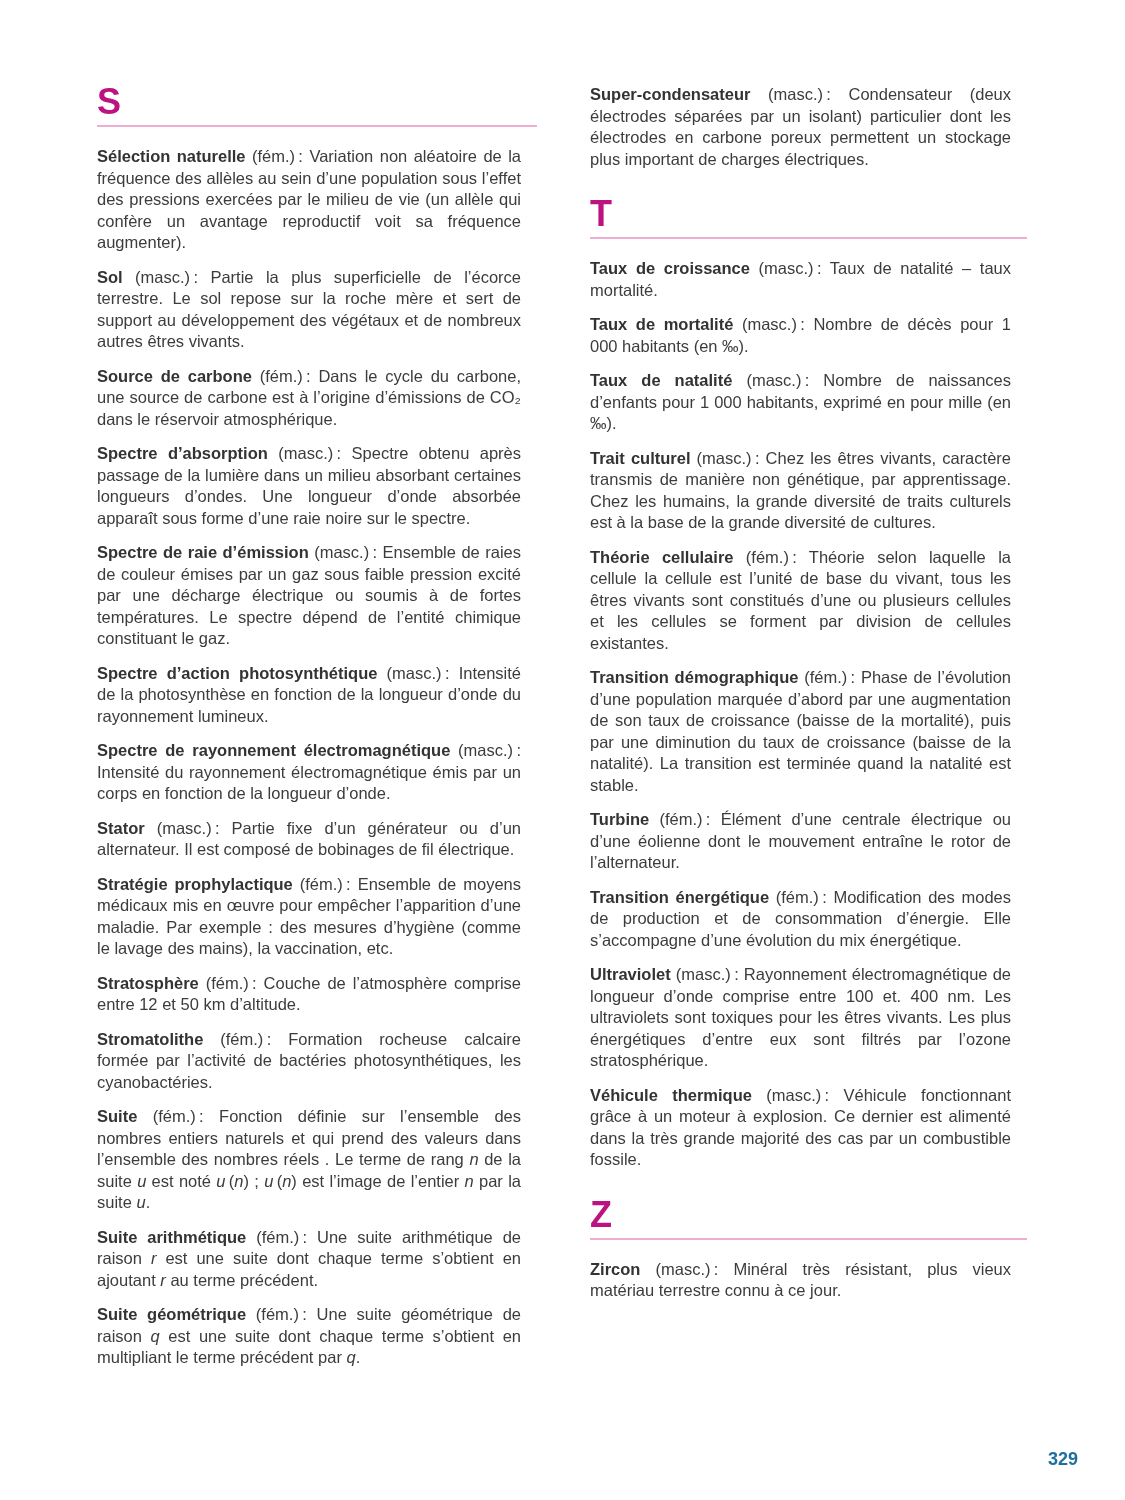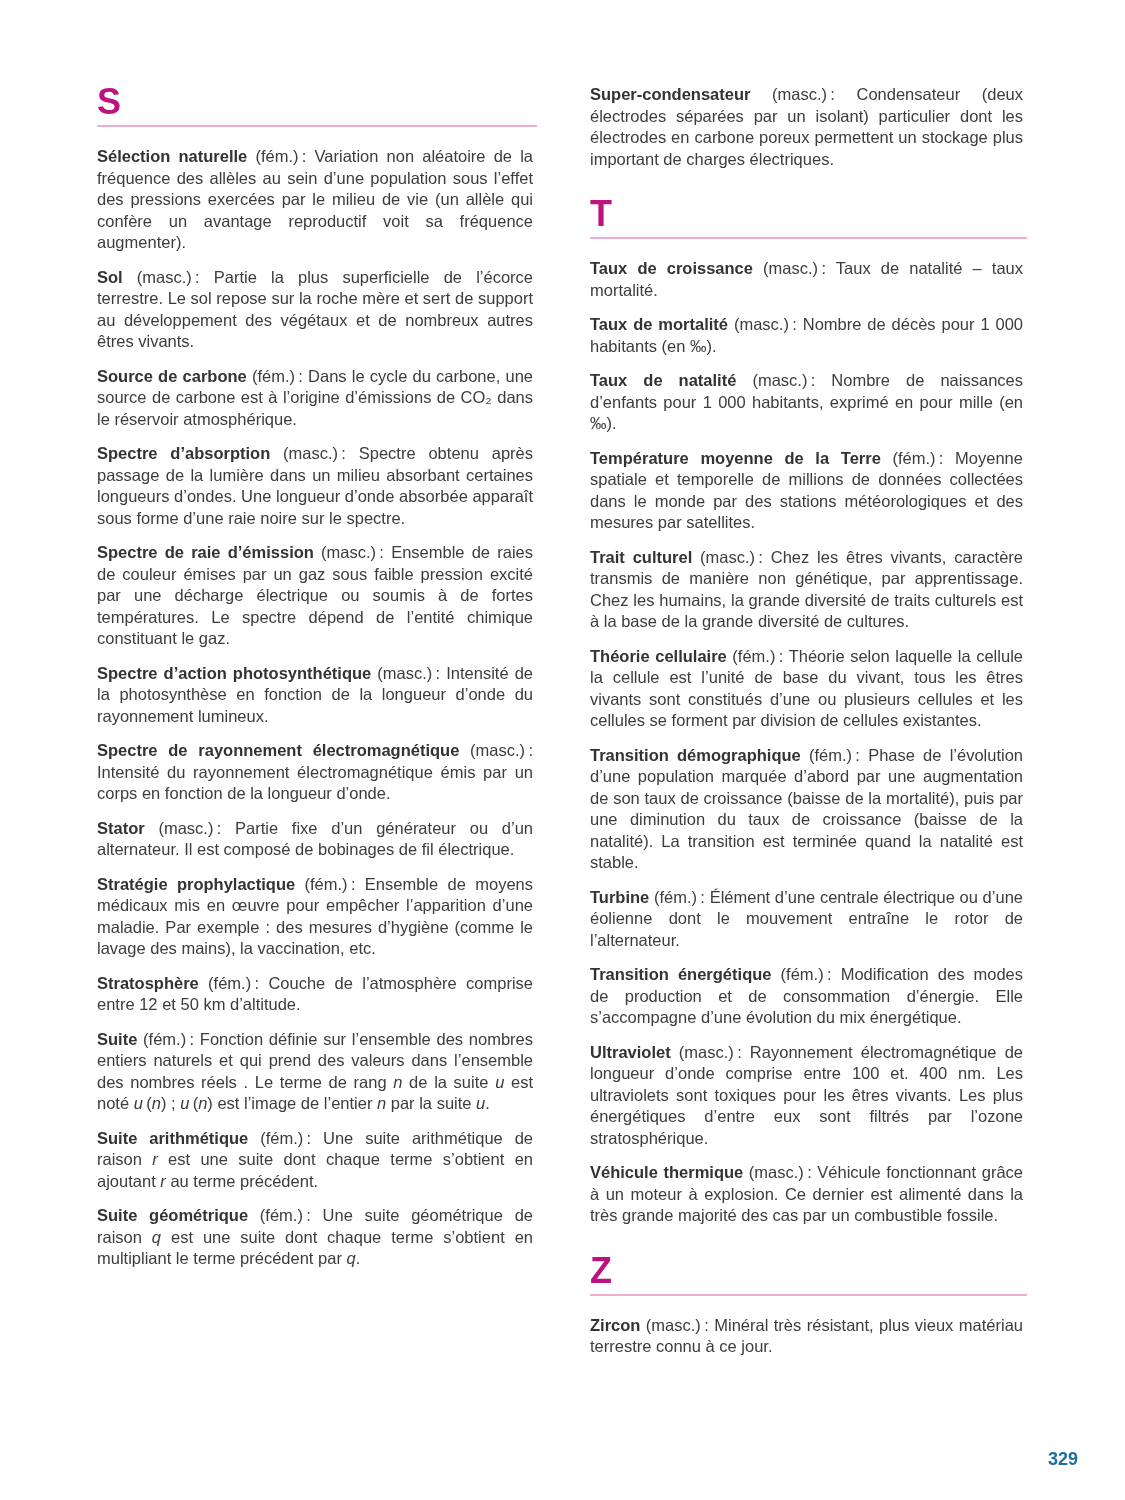--- a/index.html
+++ b/index.html
@@ -37,21 +37,21 @@
     border-bottom:2px solid var(--rule);
     padding-bottom:5px;
     margin:0 0 19px 0;
   }
   .entry + .letter-heading{margin-top:26px;}
 
   .entry{
     font-size:16.5px;
     line-height:21.5px;
     text-align:justify;
-    margin:0 4px 13px 0;
+    margin:0 16px 13px 0;
     color:var(--ink);
   }
   .entry .term{font-weight:bold;color:#333333;}
   .entry .gender,.entry .def{font-weight:normal;}
   .entry i{font-style:italic;}
 
   .page-number{
     position:absolute;
     right:47px;
     bottom:30px;
@@ -71,31 +71,31 @@
         <p class="entry"><strong class="term">Sélection naturelle</strong><span class="gender"> (fém.) : </span><span class="def">Variation non aléatoire de la fréquence des allèles au sein d’une population sous l’effet des pressions exercées par le milieu de vie (un allèle qui confère un avantage reproductif voit sa fréquence augmenter).</span></p>
         <p class="entry"><strong class="term">Sol</strong><span class="gender"> (masc.) : </span><span class="def">Partie la plus superficielle de l’écorce terrestre. Le sol repose sur la roche mère et sert de support au développement des végétaux et de nombreux autres êtres vivants.</span></p>
         <p class="entry"><strong class="term">Source de carbone</strong><span class="gender"> (fém.) : </span><span class="def">Dans le cycle du carbone, une source de carbone est à l’origine d’émissions de CO₂ dans le réservoir atmosphérique.</span></p>
         <p class="entry"><strong class="term">Spectre d’absorption</strong><span class="gender"> (masc.) : </span><span class="def">Spectre obtenu après passage de la lumière dans un milieu absorbant certaines longueurs d’ondes. Une longueur d’onde absorbée apparaît sous forme d’une raie noire sur le spectre.</span></p>
         <p class="entry"><strong class="term">Spectre de raie d’émission</strong><span class="gender"> (masc.) : </span><span class="def">Ensemble de raies de couleur émises par un gaz sous faible pression excité par une décharge électrique ou soumis à de fortes températures. Le spectre dépend de l’entité chimique constituant le gaz.</span></p>
         <p class="entry"><strong class="term">Spectre d’action photosynthétique</strong><span class="gender"> (masc.) : </span><span class="def">Intensité de la photosynthèse en fonction de la longueur d’onde du rayonnement lumineux.</span></p>
         <p class="entry"><strong class="term">Spectre de rayonnement électromagnétique</strong><span class="gender"> (masc.) : </span><span class="def">Intensité du rayonnement électromagnétique émis par un corps en fonction de la longueur d’onde.</span></p>
         <p class="entry"><strong class="term">Stator</strong><span class="gender"> (masc.) : </span><span class="def">Partie fixe d’un générateur ou d’un alternateur. Il est composé de bobinages de fil électrique.</span></p>
         <p class="entry"><strong class="term">Stratégie prophylactique</strong><span class="gender"> (fém.) : </span><span class="def">Ensemble de moyens médicaux mis en œuvre pour empêcher l’apparition d’une maladie. Par exemple : des mesures d’hygiène (comme le lavage des mains), la vaccination, etc.</span></p>
         <p class="entry"><strong class="term">Stratosphère</strong><span class="gender"> (fém.) : </span><span class="def">Couche de l’atmosphère comprise entre 12 et 50 km d’altitude.</span></p>
+        <p class="entry"><strong class="term">Stromatolithe</strong><span class="gender"> (fém.) : </span><span class="def">Formation rocheuse calcaire formée par l’activité de bactéries photosynthétiques, les cyanobactéries.</span></p>
         <p class="entry"><strong class="term">Suite</strong><span class="gender"> (fém.) : </span><span class="def">Fonction définie sur l’ensemble des nombres entiers naturels et qui prend des valeurs dans l’ensemble des nombres réels . Le terme de rang <i>n</i> de la suite <i>u</i> est noté <i>u</i> (<i>n</i>) ; <i>u</i> (<i>n</i>) est l’image de l’entier <i>n</i> par la suite <i>u</i>.</span></p>
         <p class="entry"><strong class="term">Suite arithmétique</strong><span class="gender"> (fém.) : </span><span class="def">Une suite arithmétique de raison <i>r</i> est une suite dont chaque terme s’obtient en ajoutant <i>r</i> au terme précédent.</span></p>
         <p class="entry"><strong class="term">Suite géométrique</strong><span class="gender"> (fém.) : </span><span class="def">Une suite géométrique de raison <i>q</i> est une suite dont chaque terme s’obtient en multipliant le terme précédent par <i>q</i>.</span></p>
       </section>
     <section class="column right">
         <p class="entry"><strong class="term">Super-condensateur</strong><span class="gender"> (masc.) : </span><span class="def">Condensateur (deux électrodes séparées par un isolant) particulier dont les électrodes en carbone poreux permettent un stockage plus important de charges électriques.</span></p>
         <h2 class="letter-heading"><span>T</span></h2>
         <p class="entry"><strong class="term">Taux de croissance</strong><span class="gender"> (masc.) : </span><span class="def">Taux de natalité – taux mortalité.</span></p>
         <p class="entry"><strong class="term">Taux de mortalité</strong><span class="gender"> (masc.) : </span><span class="def">Nombre de décès pour 1 000 habitants (en ‰).</span></p>
         <p class="entry"><strong class="term">Taux de natalité</strong><span class="gender"> (masc.) : </span><span class="def">Nombre de naissances d’enfants pour 1 000 habitants, exprimé en pour mille (en ‰).</span></p>
-        <p class="entry"><strong class="term">Température moyenne de la Terre</strong><span class="gender"> (fém.) : </span><span class="def">Moyenne spatiale et temporelle de millions de données collectées dans le monde par des stations météorologiques et des mesures par satellites.</span></p>
         <p class="entry"><strong class="term">Trait culturel</strong><span class="gender"> (masc.) : </span><span class="def">Chez les êtres vivants, caractère transmis de manière non génétique, par apprentissage. Chez les humains, la grande diversité de traits culturels est à la base de la grande diversité de cultures.</span></p>
         <p class="entry"><strong class="term">Théorie cellulaire</strong><span class="gender"> (fém.) : </span><span class="def">Théorie selon laquelle la cellule la cellule est l’unité de base du vivant, tous les êtres vivants sont constitués d’une ou plusieurs cellules et les cellules se forment par division de cellules existantes.</span></p>
         <p class="entry"><strong class="term">Transition démographique</strong><span class="gender"> (fém.) : </span><span class="def">Phase de l’évolution d’une population marquée d’abord par une augmentation de son taux de croissance (baisse de la mortalité), puis par une diminution du taux de croissance (baisse de la natalité). La transition est terminée quand la natalité est stable.</span></p>
         <p class="entry"><strong class="term">Turbine</strong><span class="gender"> (fém.) : </span><span class="def">Élément d’une centrale électrique ou d’une éolienne dont le mouvement entraîne le rotor de l’alternateur.</span></p>
         <p class="entry"><strong class="term">Transition énergétique</strong><span class="gender"> (fém.) : </span><span class="def">Modification des modes de production et de consommation d’énergie. Elle s’accompagne d’une évolution du mix énergétique.</span></p>
         <p class="entry"><strong class="term">Ultraviolet</strong><span class="gender"> (masc.) : </span><span class="def">Rayonnement électromagnétique de longueur d’onde comprise entre 100 et. 400 nm. Les ultraviolets sont toxiques pour les êtres vivants. Les plus énergétiques d’entre eux sont filtrés par l’ozone stratosphérique.</span></p>
         <p class="entry"><strong class="term">Véhicule thermique</strong><span class="gender"> (masc.) : </span><span class="def">Véhicule fonctionnant grâce à un moteur à explosion. Ce dernier est alimenté dans la très grande majorité des cas par un combustible fossile.</span></p>
         <h2 class="letter-heading"><span>Z</span></h2>
         <p class="entry"><strong class="term">Zircon</strong><span class="gender"> (masc.) : </span><span class="def">Minéral très résistant, plus vieux matériau terrestre connu à ce jour.</span></p>
       </section>

